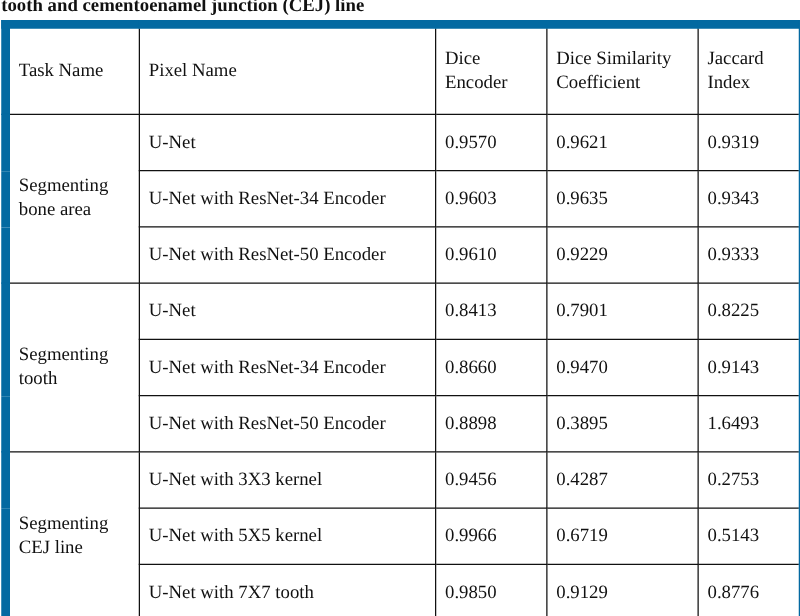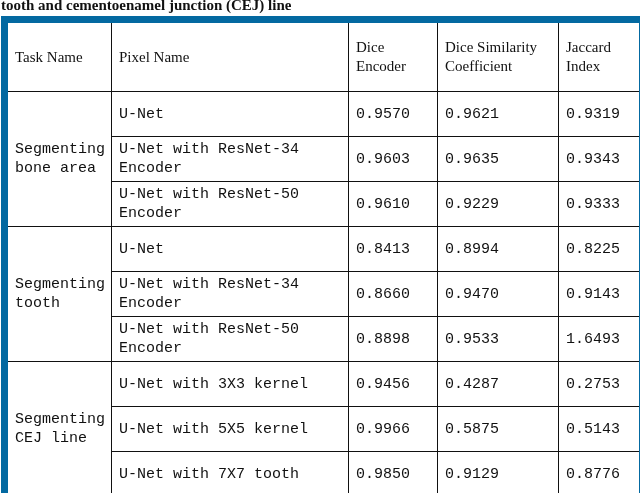--- a/index.html
+++ b/index.html
@@ -21,21 +21,21 @@
     }
     td, th {
       border: 1.5px solid #111;
       padding: 0 0 0 7px;
       text-align: left;
       vertical-align: middle;
       font-weight: normal;
       line-height: 19px;
     }
     th { height: 68px; }
-    td { height: 44px; font-family: Liberation Mono, monospace; }
+    td { height: 44px; }
     td.task { line-height: 19px; }
     table { border: 7px solid #0369a1; }
   </style>
 </head>
 <body>
 
 <div class="caption">tooth and cementoenamel junction (CEJ) line</div>
 
 <table>
   <colgroup>
@@ -73,47 +73,47 @@
       <td>U-Net with ResNet-50 Encoder</td>
       <td>0.9610</td>
       <td>0.9229</td>
       <td>0.9333</td>
     </tr>
 
     <tr>
       <td class="task" rowspan="3"><span>Segmenting</span><br><span>tooth</span></td>
       <td>U-Net</td>
       <td>0.8413</td>
-      <td>0.8994</td>
+      <td>0.7901</td>
       <td>0.8225</td>
     </tr>
     <tr>
       <td>U-Net with ResNet-34 Encoder</td>
       <td>0.8660</td>
       <td>0.9470</td>
       <td>0.9143</td>
     </tr>
     <tr>
       <td>U-Net with ResNet-50 Encoder</td>
       <td>0.8898</td>
-      <td>0.9533</td>
+      <td>0.3895</td>
       <td>1.6493</td>
     </tr>
 
     <tr>
       <td class="task" rowspan="3"><span>Segmenting</span><br><span>CEJ line</span></td>
       <td>U-Net with 3X3 kernel</td>
       <td>0.9456</td>
       <td>0.4287</td>
       <td>0.2753</td>
     </tr>
     <tr>
       <td>U-Net with 5X5 kernel</td>
       <td>0.9966</td>
-      <td>0.5875</td>
+      <td>0.6719</td>
       <td>0.5143</td>
     </tr>
     <tr>
       <td>U-Net with 7X7 tooth</td>
       <td>0.9850</td>
       <td>0.9129</td>
       <td>0.8776</td>
     </tr>
   </tbody>
 </table>

